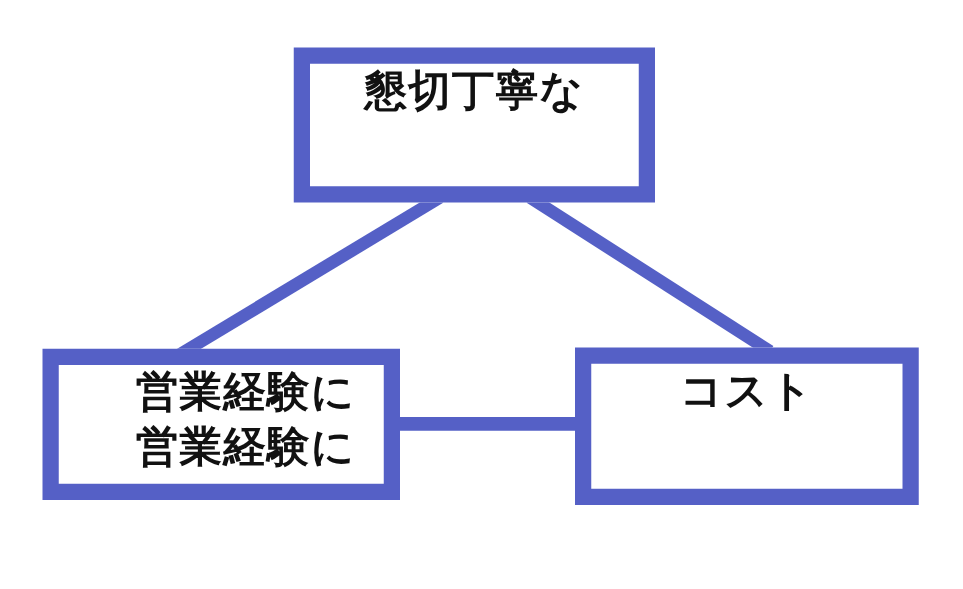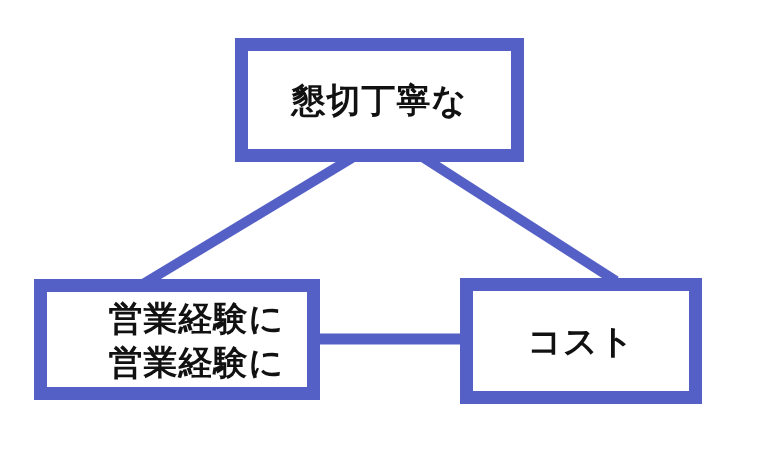--- a/index.html
+++ b/index.html
@@ -34,21 +34,20 @@
     stroke-width: 11px;
   }
   .node {
     position: absolute;
     box-sizing: border-box;
     border: 13px solid var(--accent, #5560c6);
     background: #ffffff;
     display: flex;
     flex-direction: column;
     align-items: center;
-    justify-content: center;
   }
   .node-line {
     font-size: 34px;
     font-weight: bold;
     line-height: 44px;
     color: var(--text, #111111);
     text-align: center;
     white-space: nowrap;
     letter-spacing: 1px;
   }
@@ -61,21 +60,21 @@
   #node-bottom-left {
     left: 34px;
     top: 279px;
     width: 286px;
     height: 121px;
     padding-left: 39px;
   }
   #node-bottom-right {
     left: 460px;
     top: 278px;
-    width: 242px;
+    width: 275px;
     height: 126px;
   }
 </style>
 </head>
 <body style="background: rgb(255, 255, 255);">
 
 <div class="canvas">
 
   <svg class="connectors" width="770" height="471" viewBox="0 0 770 471" xmlns="http://www.w3.org/2000/svg">
     <line class="conn" x1="352" y1="158" x2="143" y2="284"></line>

